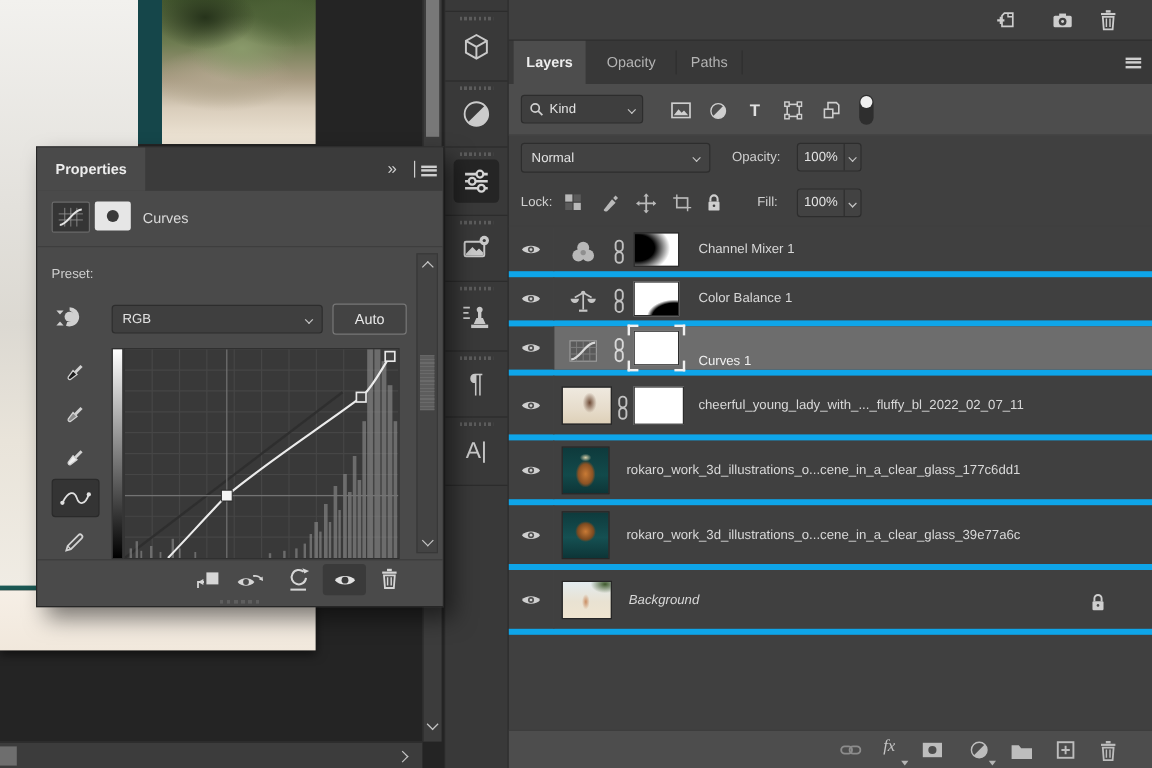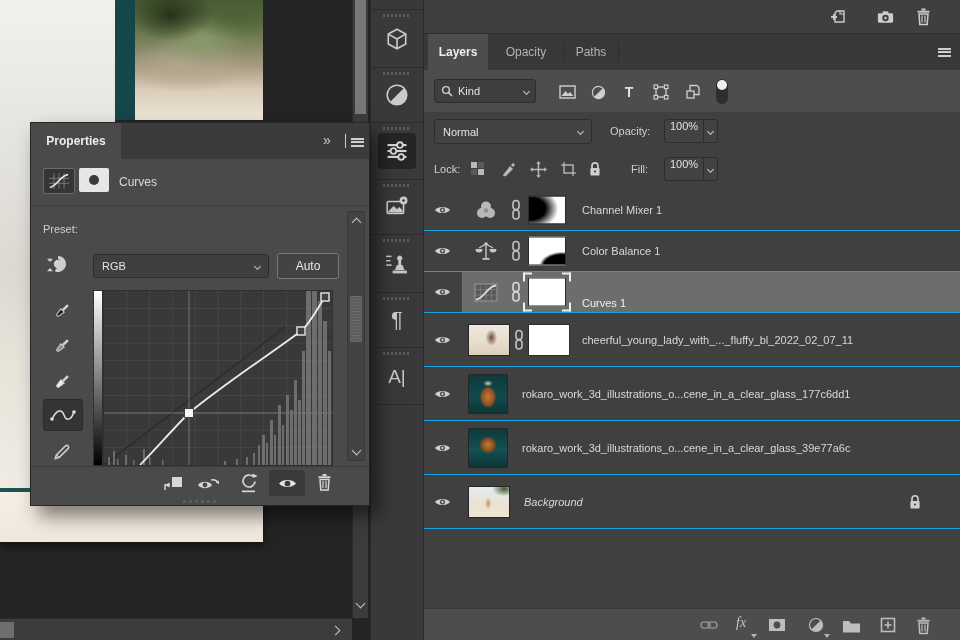--- a/index.html
+++ b/index.html
@@ -52,27 +52,27 @@
   .searchbox{position:absolute;left:10px;top:9px;width:102px;height:24px;background:#3e3e3e;
      border:1px solid #2d2d2d;border-radius:3px;display:flex;align-items:center;gap:5px;padding:0 6px;box-sizing:border-box;}
   .searchbox span.txt{color:#e2e2e2;font-size:11px;flex:1;}
   .fbtn{position:absolute;top:13px;width:22px;height:18px;display:flex;align-items:center;justify-content:center;}
   .lp-blend{left:0;top:112px;width:536px;height:38px;border-bottom:1px solid #404040;}
   .select{position:absolute;background:#424242;border:1px solid #2d2d2d;border-radius:3px;
       display:flex;align-items:center;box-sizing:border-box;padding:0 8px;color:#e2e2e2;font-size:11px;}
   .select .chev{margin-left:auto;}
   .lbl{color:#cfcfcf;font-size:11px;}
   .valbox{position:absolute;height:24px;background:#424242;border:1px solid #2d2d2d;border-radius:3px;
-      display:flex;align-items:flex-start;box-sizing:border-box;color:#e2e2e2;font-size:11px;}
+      display:flex;align-items:center;box-sizing:border-box;color:#e2e2e2;font-size:11px;}
   .valbox .num{padding:0 5px;flex:1;}
   .valbox .dd{width:16px;height:100%;border-left:1px solid #2d2d2d;display:flex;align-items:center;justify-content:center;}
   .lp-lock{left:0;top:150px;width:536px;height:38px;border-bottom:1px solid #404040;}
   .lockico{position:absolute;top:11px;}
   .rows{left:0;top:190px;width:536px;}
-  .row{position:relative;width:536px;border-bottom:1px solid #0ea5e9;box-sizing:border-box;}
+  .row{position:relative;width:536px;border-bottom:5px solid #0ea5e9;box-sizing:border-box;}
   .row .eyecell{position:absolute;left:0;top:0;bottom:0;width:37px;border-right:1px solid #434343;
       display:flex;align-items:center;justify-content:center;}
   .row .content{position:absolute;left:38px;right:0;top:0;bottom:0;}
   .row.sel .content{background:#6d6d6d;}
   .lname{position:absolute;font-size:11px;color:#d8d8d8;white-space:nowrap;top:50%;transform:translateY(-50%);}
   .row.sel .lname{color:#f0f0f0;}
   .mask{position:absolute;top:50%;transform:translateY(-50%);background:#fff;border:1px solid #2c2c2c;}
   .m-cm{background:radial-gradient(34px 26px at 6% 45%,#000 42%,#fff 80%);}
   .m-cb{background:#fff;background-image:radial-gradient(34px 22px at 92% 108%,#000 55%,rgba(0,0,0,0) 68%);}
   .thumb{position:absolute;top:50%;transform:translateY(-50%);border:1px solid #262626;}

